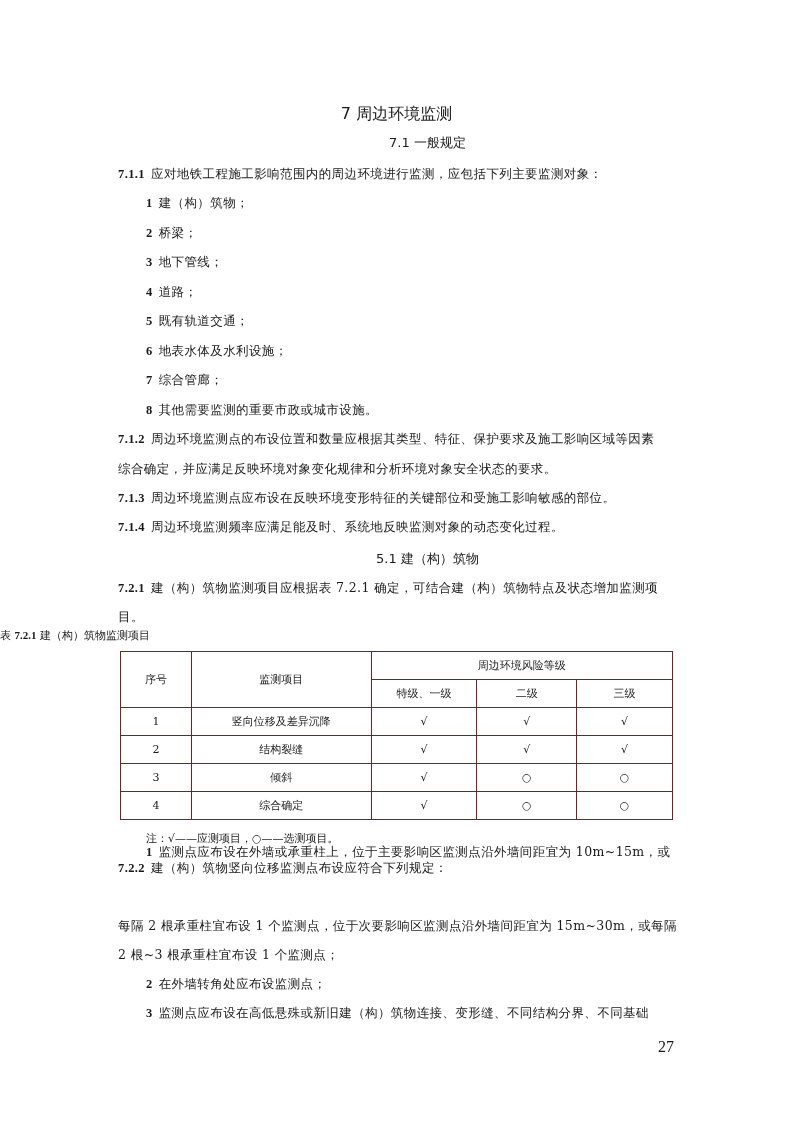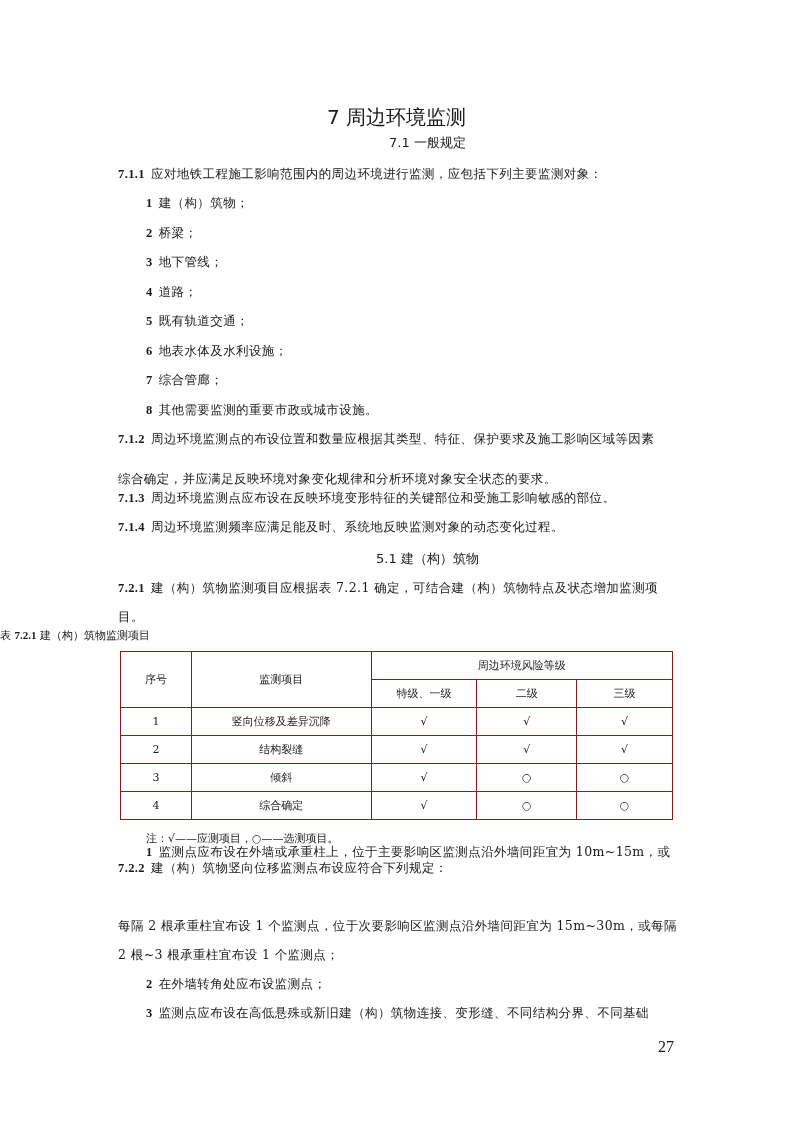--- a/index.html
+++ b/index.html
@@ -2,21 +2,21 @@
 <html><head>
 <meta charset="utf-8">
 <style>
   html, body { margin: 0; padding: 0; background: #ffffff; }
   body {
     width: 793px; height: 1123px; position: relative; overflow: hidden;
     font-family: "DejaVu Serif", "Liberation Serif", serif;
     color: #1a1a1a;
   }
   .abs { position: absolute; white-space: nowrap; }
-  .h1 { font-family: "DejaVu Sans", "Liberation Sans", sans-serif; font-size: 20px; left: 0; width: 793px; text-align: center; top: 104px; }
+  .h1 { font-family: "DejaVu Sans", "Liberation Sans", sans-serif; font-size: 16px; left: 0; width: 793px; text-align: center; top: 104px; }
   .h2 { font-family: "DejaVu Sans", "Liberation Sans", sans-serif; font-size: 13px; left: 0; width: 793px; text-align: center; margin-left: 31px; }
   .p { font-size: 12.5px; letter-spacing: 0.4px; }
   .num { font-family: "Liberation Serif", serif; font-weight: bold; margin-right: 6px; }
   .cap { font-size: 11px; left: 0; width: 793px; }
   .note { font-size: 11px; }
   table.t {
     position: absolute; left: 120px; top: 651px; width: 553px;
     border-collapse: collapse; font-size: 11px;
     border: 1.2px solid #222;
   }
@@ -38,21 +38,21 @@
 <div class="abs p" style="left:146px;top:195px"><span class="num">1</span><span>建（构）筑物；</span></div>
 <div class="abs p" style="left:146px;top:225px"><span class="num">2</span><span>桥梁；</span></div>
 <div class="abs p" style="left:146px;top:254px"><span class="num">3</span><span>地下管线；</span></div>
 <div class="abs p" style="left:146px;top:284px"><span class="num">4</span><span>道路；</span></div>
 <div class="abs p" style="left:146px;top:313px"><span class="num">5</span><span>既有轨道交通；</span></div>
 <div class="abs p" style="left:146px;top:343px"><span class="num">6</span><span>地表水体及水利设施；</span></div>
 <div class="abs p" style="left:146px;top:372px"><span class="num">7</span><span>综合管廊；</span></div>
 <div class="abs p" style="left:146px;top:402px"><span class="num">8</span><span>其他需要监测的重要市政或城市设施。</span></div>
 
 <div class="abs p" style="left:118px;top:431px"><span class="num">7.1.2</span><span>周边环境监测点的布设位置和数量应根据其类型、特征、保护要求及施工影响区域等因素</span></div>
-<div class="abs p" style="left:118px;top:471px">综合确定，并应满足反映环境对象变化规律和分析环境对象安全状态的要求。</div>
+<div class="abs p" style="left:118px;top:461px">综合确定，并应满足反映环境对象变化规律和分析环境对象安全状态的要求。</div>
 <div class="abs p" style="left:118px;top:490px"><span class="num">7.1.3</span><span>周边环境监测点应布设在反映环境变形特征的关键部位和受施工影响敏感的部位。</span></div>
 <div class="abs p" style="left:118px;top:519px"><span class="num">7.1.4</span><span>周边环境监测频率应满足能及时、系统地反映监测对象的动态变化过程。</span></div>
 
 <div class="abs h2" style="top:550px">5.1  建（构）筑物</div>
 
 <div class="abs p" style="left:118px;top:580px"><span class="num">7.2.1</span><span>建（构）筑物监测项目应根据表 7.2.1 确定，可结合建（构）筑物特点及状态增加监测项</span></div>
 <div class="abs p" style="left:118px;top:609px">目。</div>
 
 <div class="abs cap" style="top:628px">
   <span>表</span>

